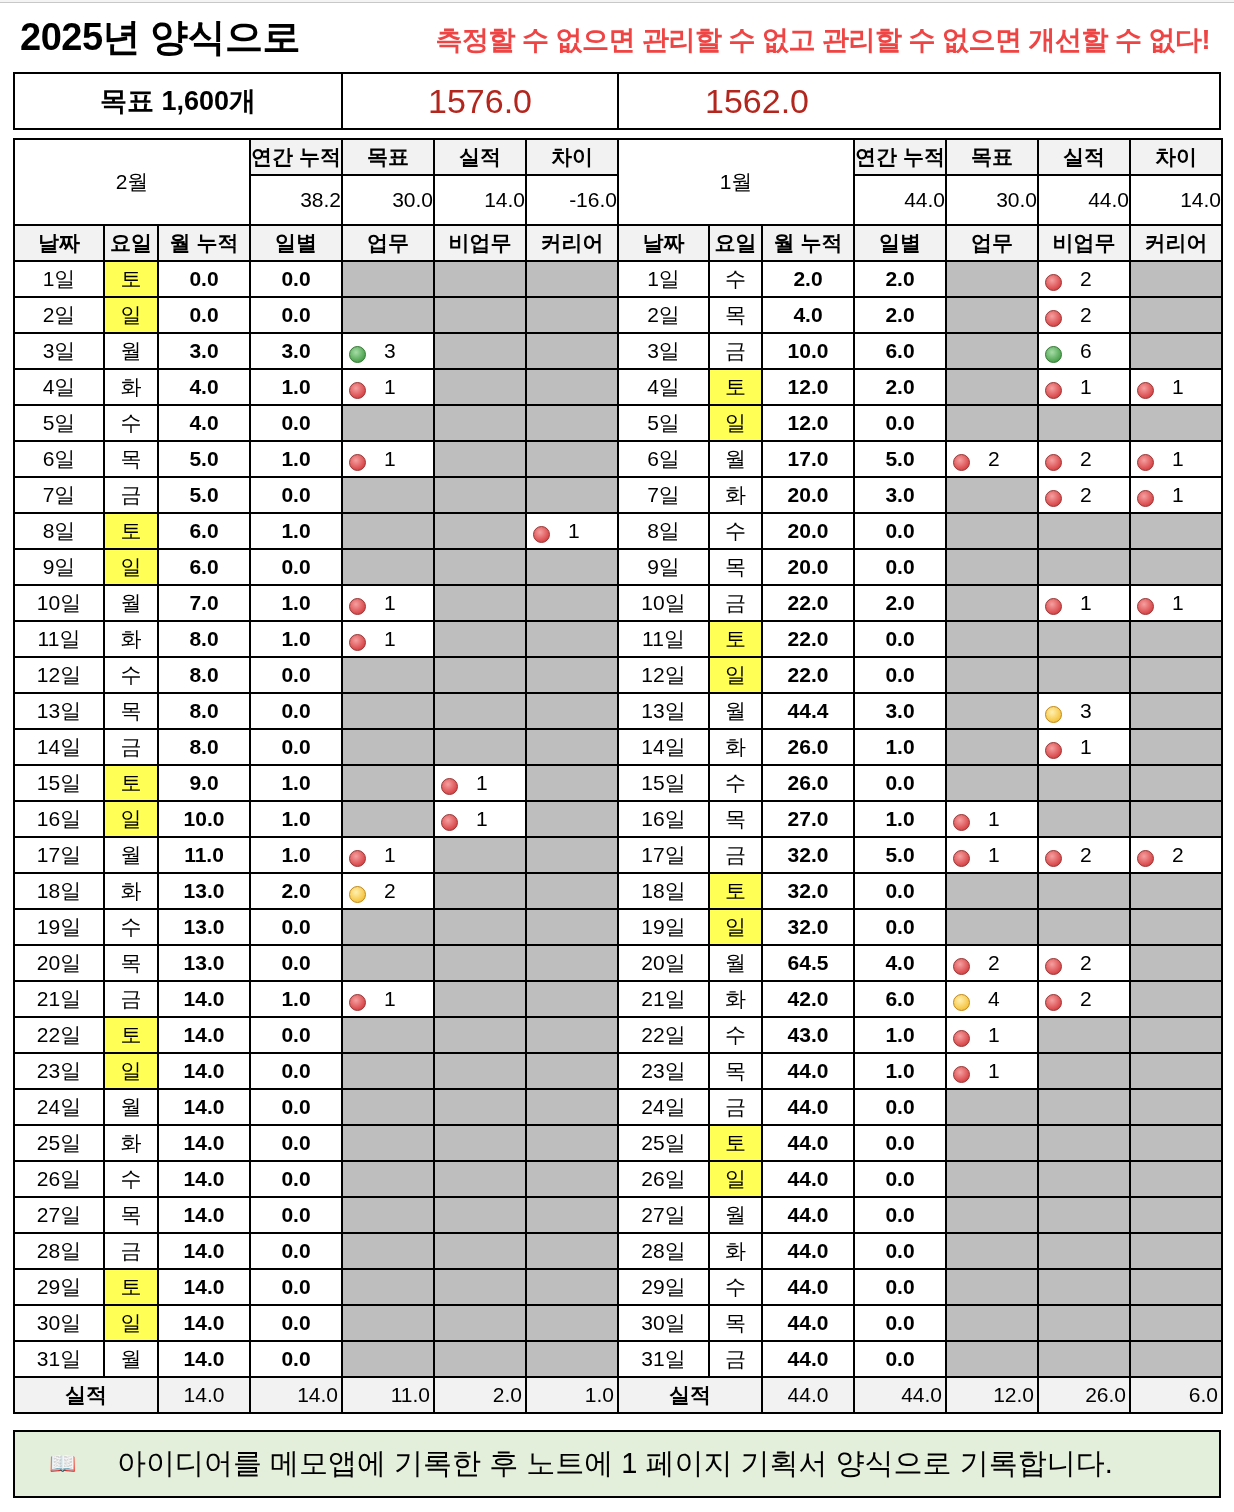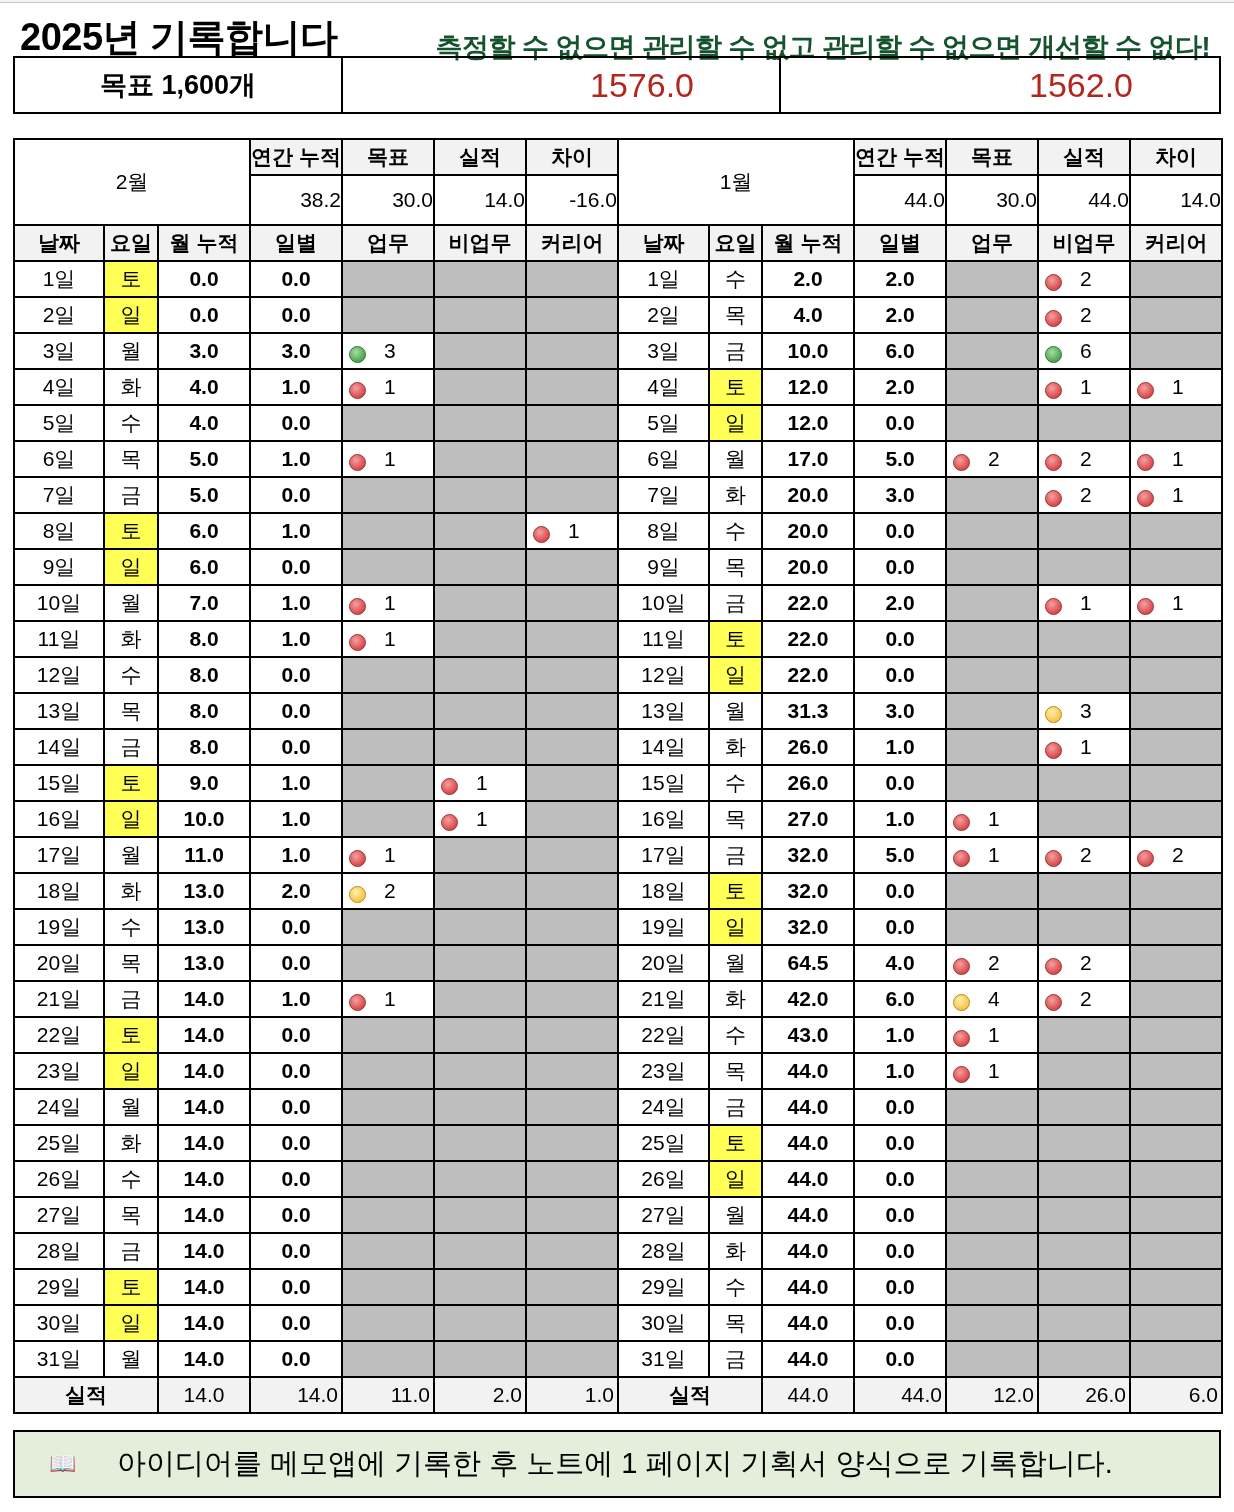--- a/index.html
+++ b/index.html
@@ -1,22 +1,22 @@
 <!DOCTYPE html>
 <html><head>
 <meta charset="utf-8">
 <style>
   * { box-sizing: border-box; margin: 0; padding: 0; }
   html, body { width: 1234px; height: 1512px; background: #ffffff; overflow: hidden; }
   body { font-family: "Liberation Sans", "DejaVu Sans", sans-serif; color: #000; position: relative; }
   .topline { position: absolute; left: 0; top: 0; width: 1234px; height: 3px; border-bottom: 1px solid #c8c8c8; background: #f4f4f4; }
   .title { position: absolute; left: 20px; top: 12px; font-size: 38px; font-weight: 700; letter-spacing: -0.5px; }
-  .motto { position: absolute; right: 24px; top: 29px; font-size: 27px; font-weight: 700; color: #14532d; letter-spacing: -0.5px; }
-
-  .summary { position: absolute; left: 13px; top: 56px; width: 1208px; height: 58px; border: 2px solid #000; display: flex; justify-content: space-between; }
+  .motto { position: absolute; right: 24px; top: 22px; font-size: 27px; font-weight: 700; color: #ef4444; letter-spacing: -0.5px; }
+
+  .summary { position: absolute; left: 13px; top: 72px; width: 1208px; height: 58px; border: 2px solid #000; display: flex; }
   .summary > div { display: flex; align-items: center; justify-content: center; border-right: 2px solid #000; font-size: 27px; font-weight: 700; }
   .summary > div:last-child { border-right: none; }
   .summary .red { color: #b3261e; font-size: 34px; font-weight: 400; }
 
   table.main { position: absolute; left: 13px; top: 138px; width: 1208px; border-collapse: collapse; table-layout: fixed; }
   table.main td { border: 2px solid #000; text-align: center; vertical-align: middle; font-size: 21px; height: 36px; padding: 0; white-space: nowrap; overflow: hidden; }
   .hdr { background: #f2f2f2; font-weight: 700; font-size: 19px; }
   .month { font-size: 34px; font-weight: 400; background: #fff; }
   .hval { text-align: right !important; font-size: 26px; padding-right: 0 !important; background: #fff; }
   .bold { font-weight: 700; }
@@ -32,21 +32,21 @@
   .total .tv { text-align: right; padding-right: 3px; }
 
   .tip { position: absolute; left: 13px; top: 1430px; width: 1208px; height: 68px; background: #e3eedb; border: 2px solid #000; display: flex; align-items: center; }
   .tip .book { margin-left: 34px; font-size: 22px; color: #6a6a7a; width: 40px; }
   .tip .text { margin-left: 28px; font-size: 29px; }
 </style>
 </head>
 <body>
 
 <div class="topline"></div>
-<div class="title">2025년 기록합니다</div>
+<div class="title">2025년 양식으로</div>
 <div class="motto">측정할 수 없으면 관리할 수 없고 관리할 수 없으면 개선할 수 없다!</div>
 
 <div class="summary">
   <div style="width:328px">목표 1,600개</div>
   <div style="width:276px" class="red">1576.0</div>
   <div style="width:276px" class="red">1562.0</div>
 </div>
 
 <table class="main">
   <colgroup>
@@ -301,21 +301,21 @@
       <tr>
         <td>13일</td>
         <td class="">목</td>
         <td class="bold">8.0</td>
         <td class="bold">0.0</td>
         <td class="gray"></td>
         <td class="gray"></td>
         <td class="gray"></td>
         <td>13일</td>
         <td class="">월</td>
-        <td class="bold">31.3</td>
+        <td class="bold">44.4</td>
         <td class="bold">3.0</td>
         <td class="gray"></td>
         <td class="mark"><span class="dot yellow"></span><span>3</span></td>
         <td class="gray"></td>
       </tr>
       <tr>
         <td>14일</td>
         <td class="">금</td>
         <td class="bold">8.0</td>
         <td class="bold">0.0</td>

